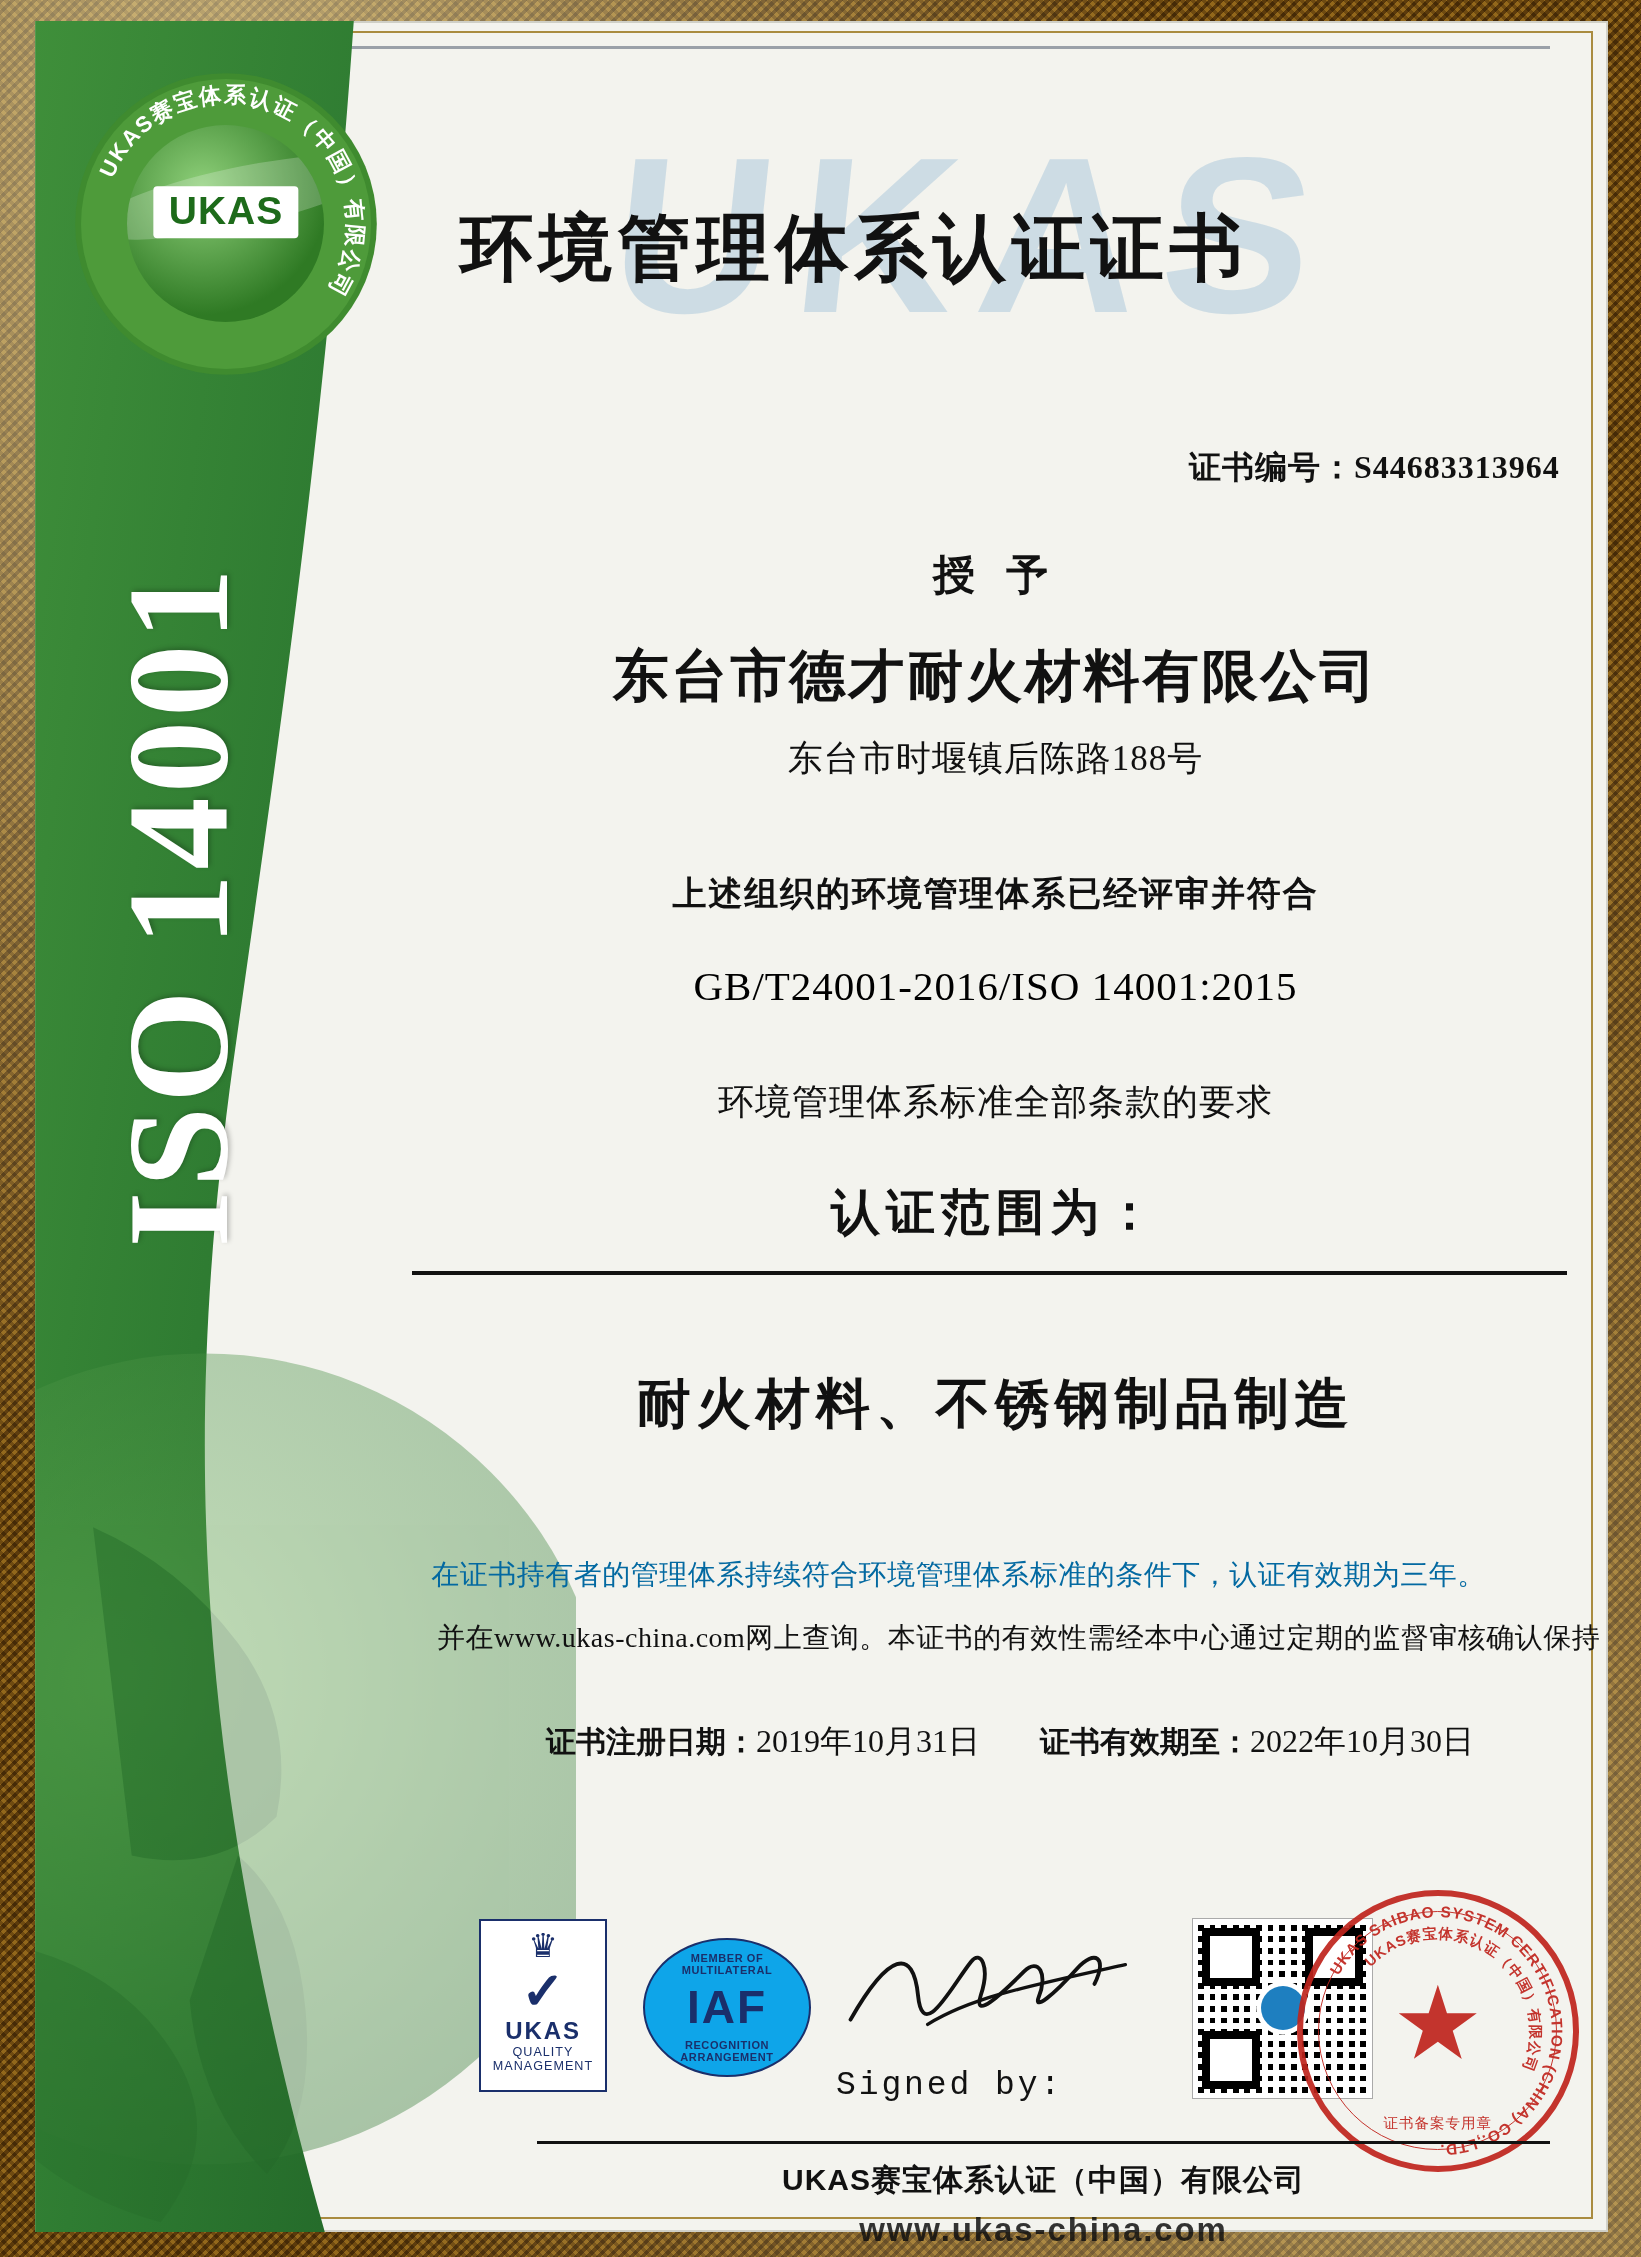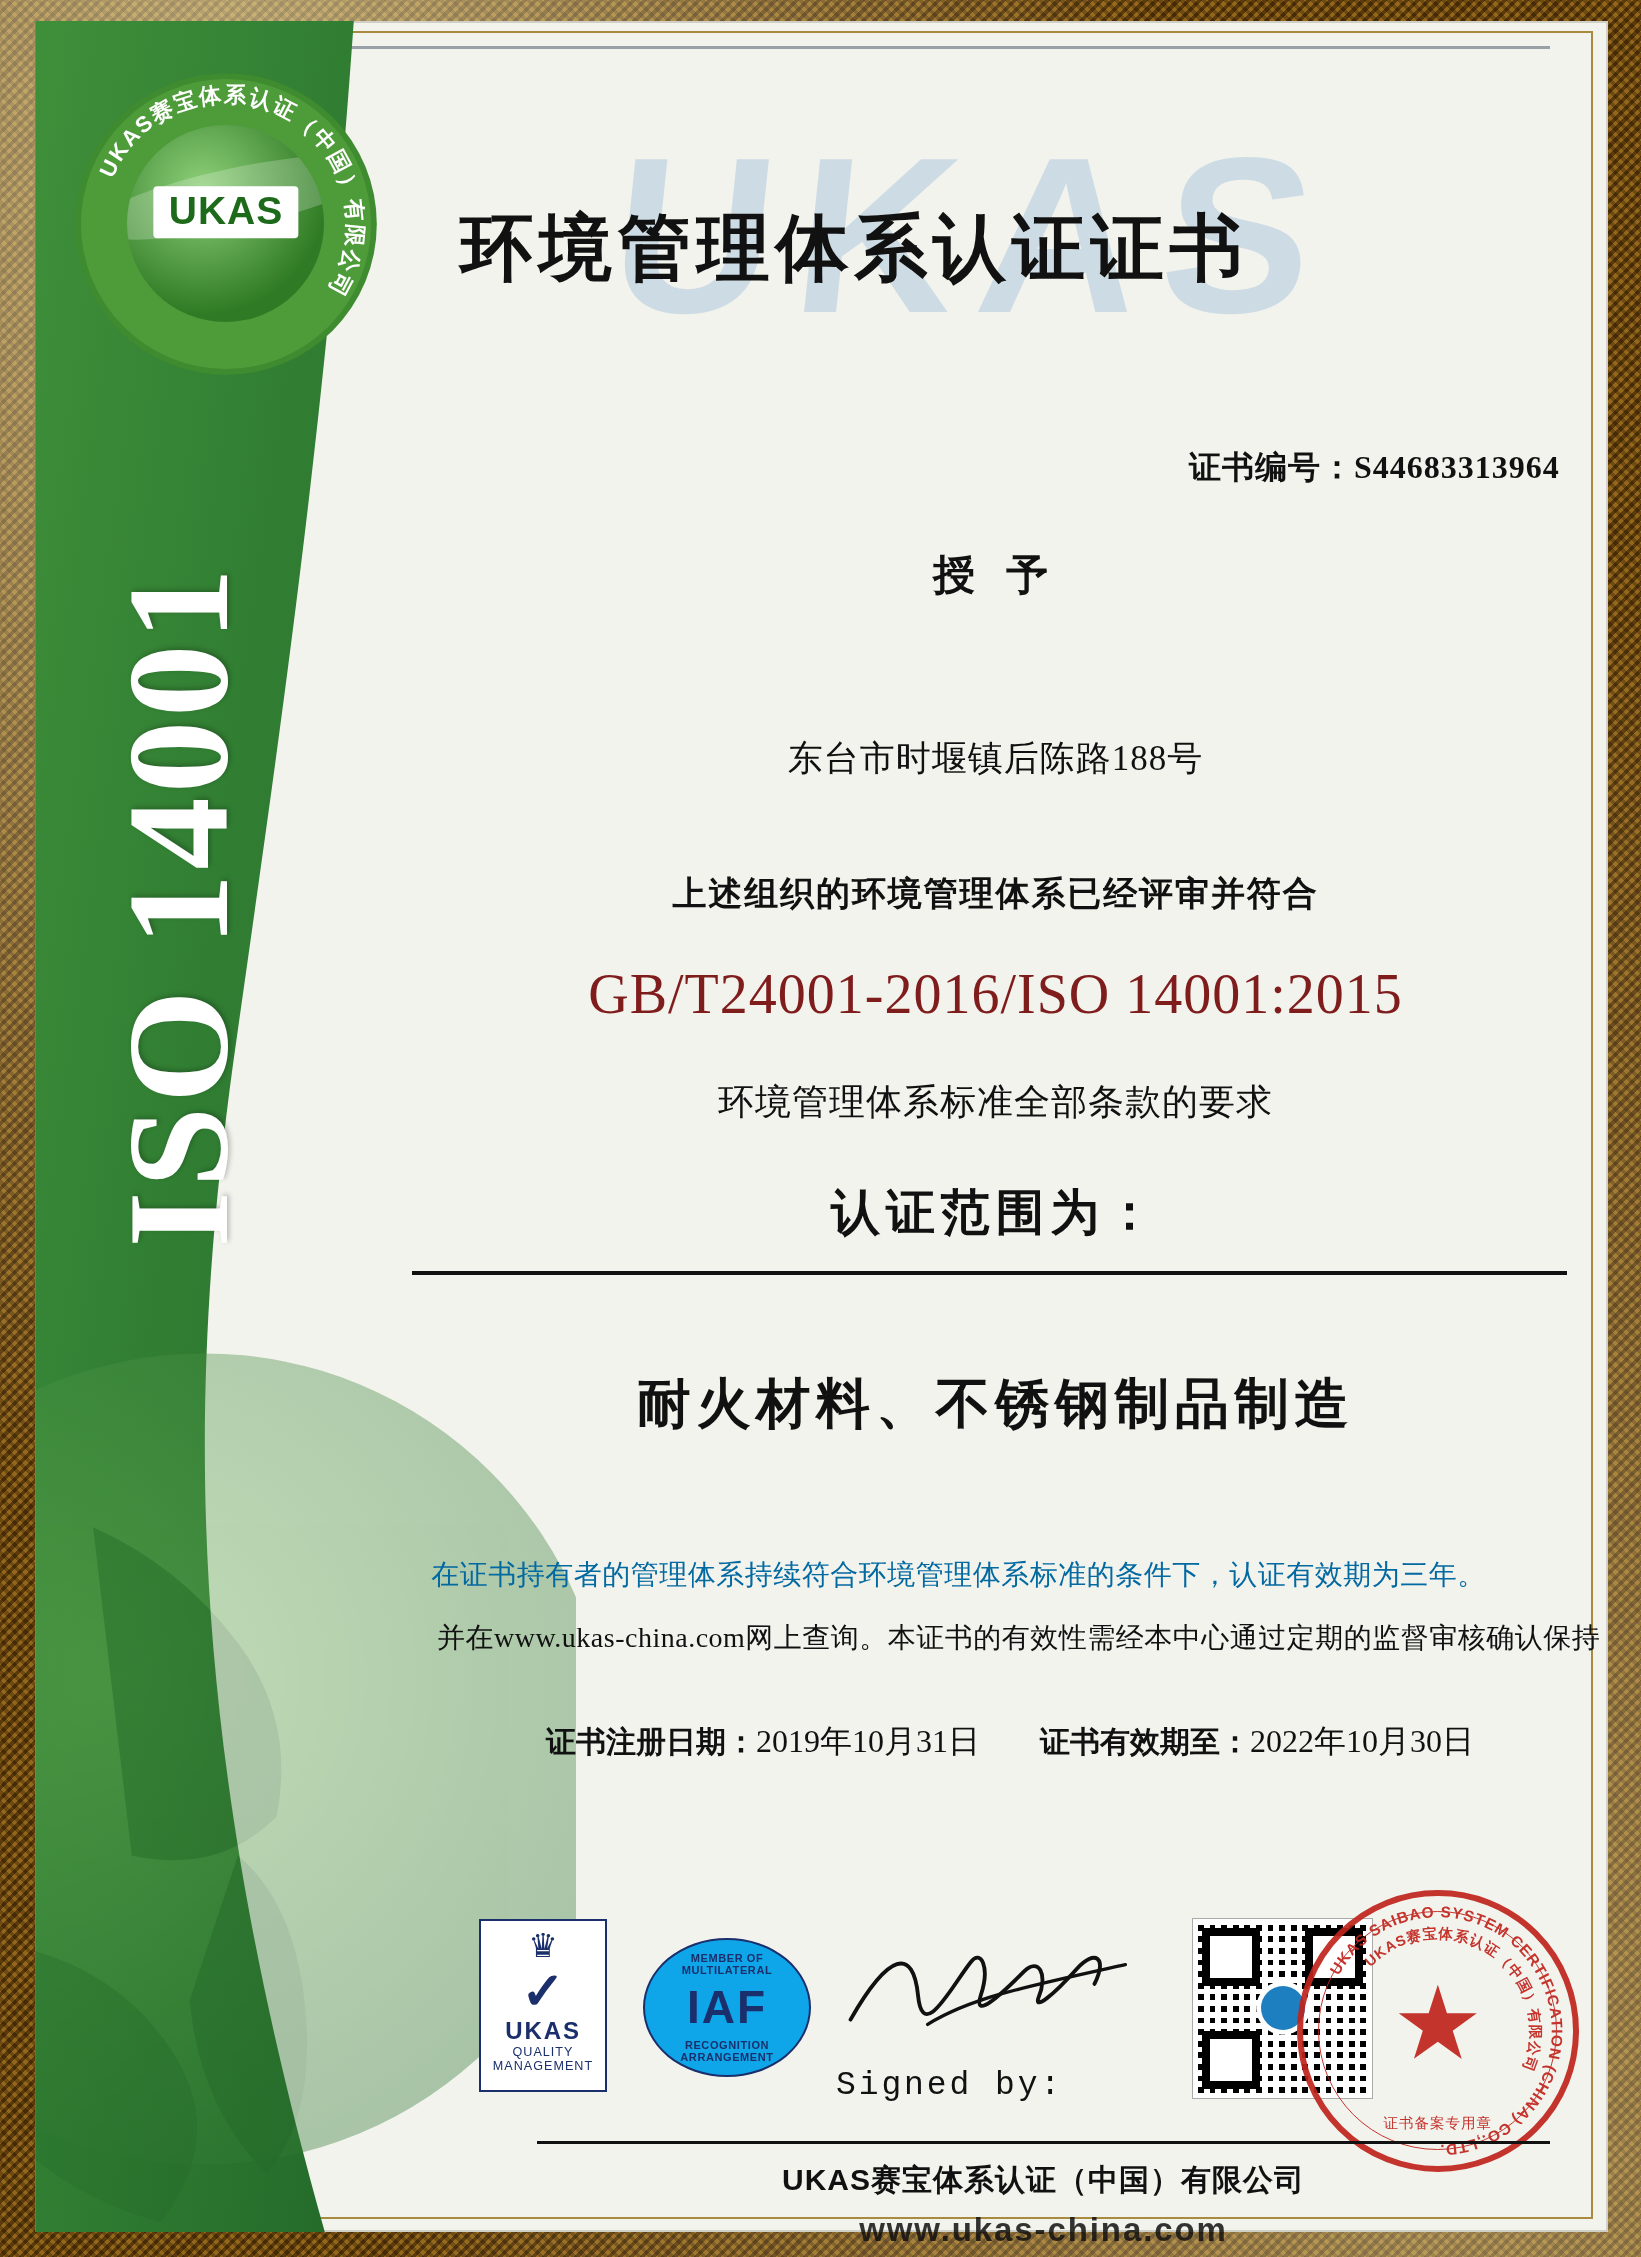--- a/index.html
+++ b/index.html
@@ -202,23 +202,23 @@
     font-family: "Liberation Sans", sans-serif;
     font-weight: 700;
     font-size: 34px;
     letter-spacing: 1.9px;
     color: #111;
   }
   .standard {
     position: absolute;
     left: 0; right: 0; top: 941px;
     text-align: center;
-    font-size: 56px;
+    font-size: 41px;
     letter-spacing: 1px;
-    color: #7f1d1d;
+    color: #000000;
   }
   .standard-sub {
     position: absolute;
     left: 0; right: 0; top: 1009px;
     text-align: center;
     font-size: 36px;
     letter-spacing: 1px;
     color: #111;
     margin-top: 48px;
   }
@@ -490,20 +490,21 @@
 
     <div class="content">
 
       <div class="doc-title">环境管理体系认证证书</div>
 
       <div class="cert-no">
         <span>证书编号：</span><span>S44683313964</span>
       </div>
 
       <div class="award-word">授 予</div>
+      <div class="company">东台市德才耐火材料有限公司</div>
       <div class="address">东台市时堰镇后陈路188号</div>
 
       <div class="statement">上述组织的环境管理体系已经评审并符合</div>
       <div class="standard">GB/T24001-2016/ISO 14001:2015</div>
       <div class="standard-sub">环境管理体系标准全部条款的要求</div>
 
       <div class="scope-label">认证范围为：</div>
       <div class="rule"></div>
       <div class="scope-text">耐火材料、不锈钢制品制造</div>
 

